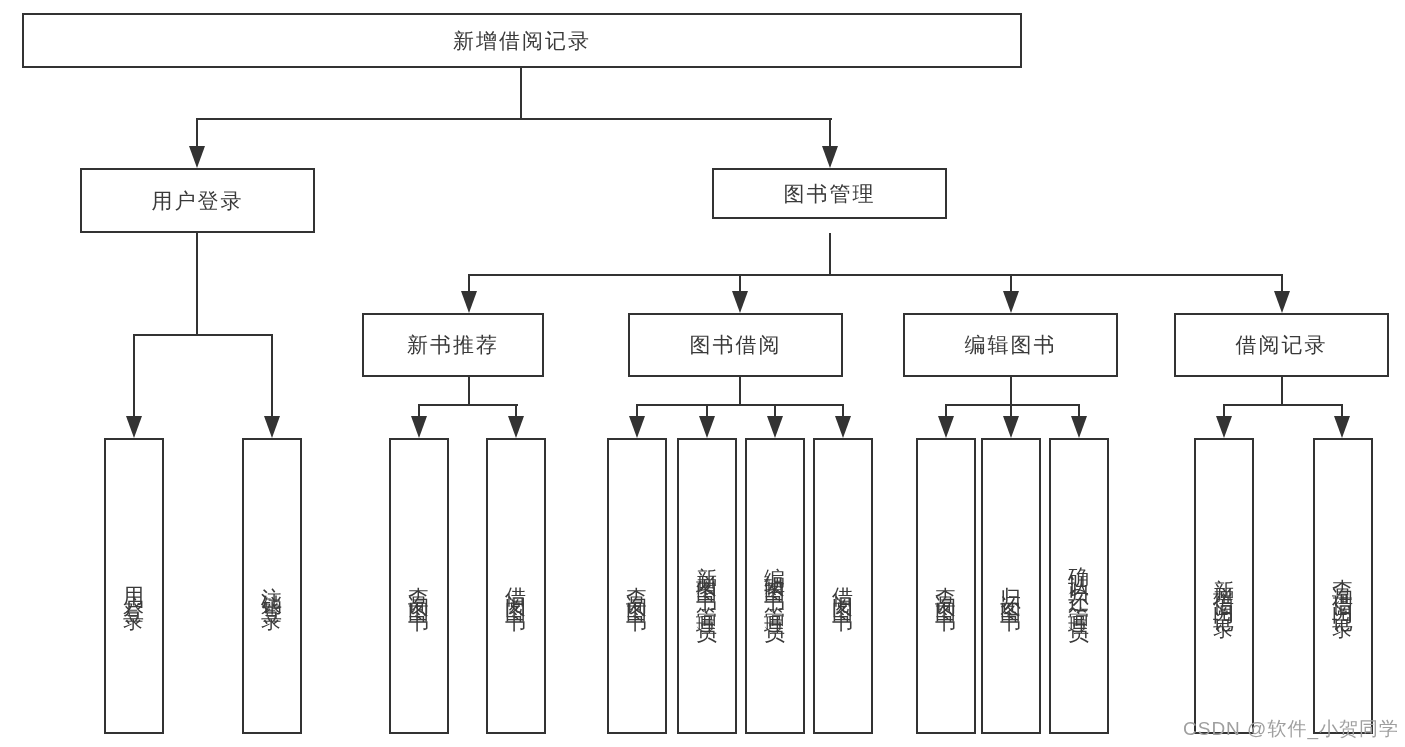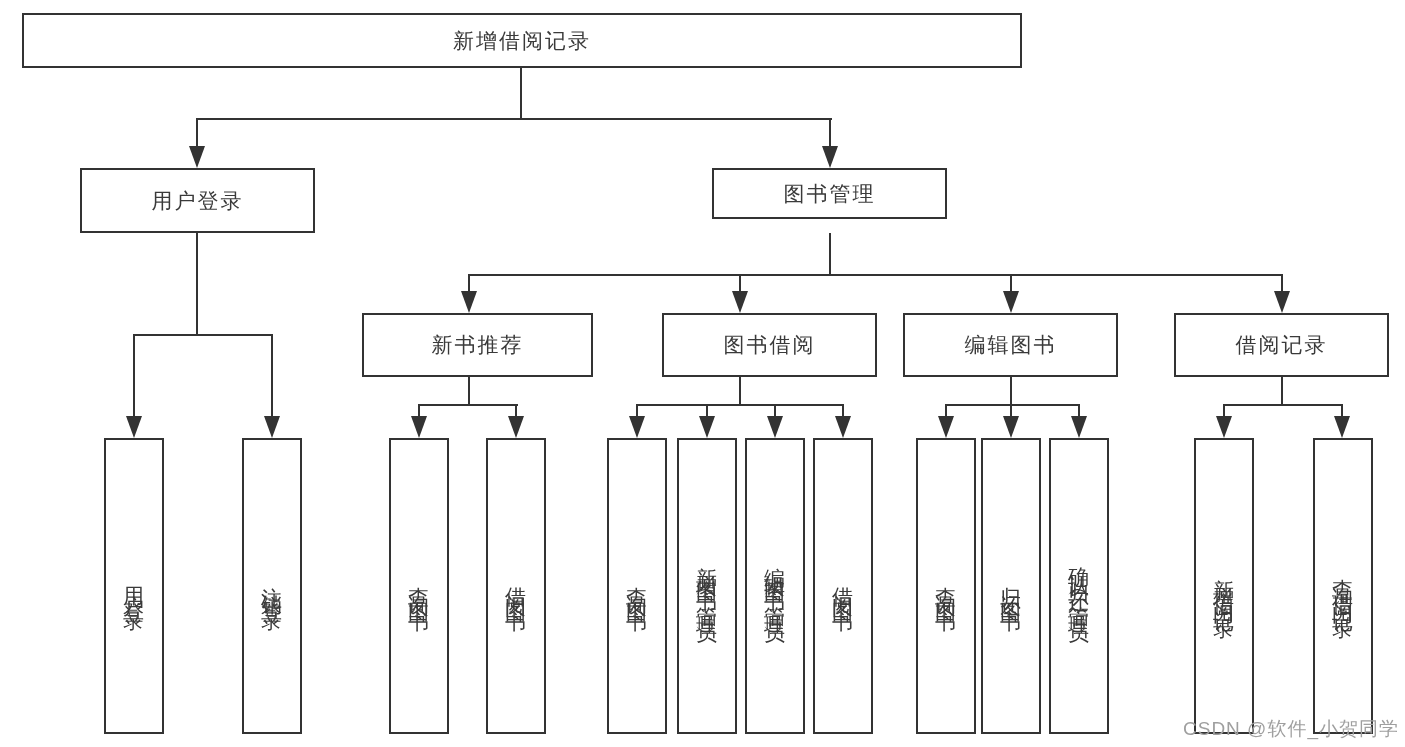--- a/index.html
+++ b/index.html
@@ -36,24 +36,24 @@
   <span>新增借阅记录</span>
 </div>
 
 <div class="node" style="left:80px;top:168px;width:235px;height:65px">
   <span>用户登录</span>
 </div>
 <div class="node" style="left:712px;top:168px;width:235px;height:51px">
   <span>图书管理</span>
 </div>
 
-<div class="node" style="left:362px;top:313px;width:231px;height:64px">
+<div class="node" style="left:362px;top:313px;width:182px;height:64px">
   <span>新书推荐</span>
 </div>
-<div class="node" style="left:662px;top:313px;width:215px;height:64px">
+<div class="node" style="left:628px;top:313px;width:215px;height:64px">
   <span>图书借阅</span>
 </div>
 <div class="node" style="left:903px;top:313px;width:215px;height:64px">
   <span>编辑图书</span>
 </div>
 <div class="node" style="left:1174px;top:313px;width:215px;height:64px">
   <span>借阅记录</span>
 </div>
 
 <div class="node v" style="left:104px;top:438px;width:60px;height:296px">

